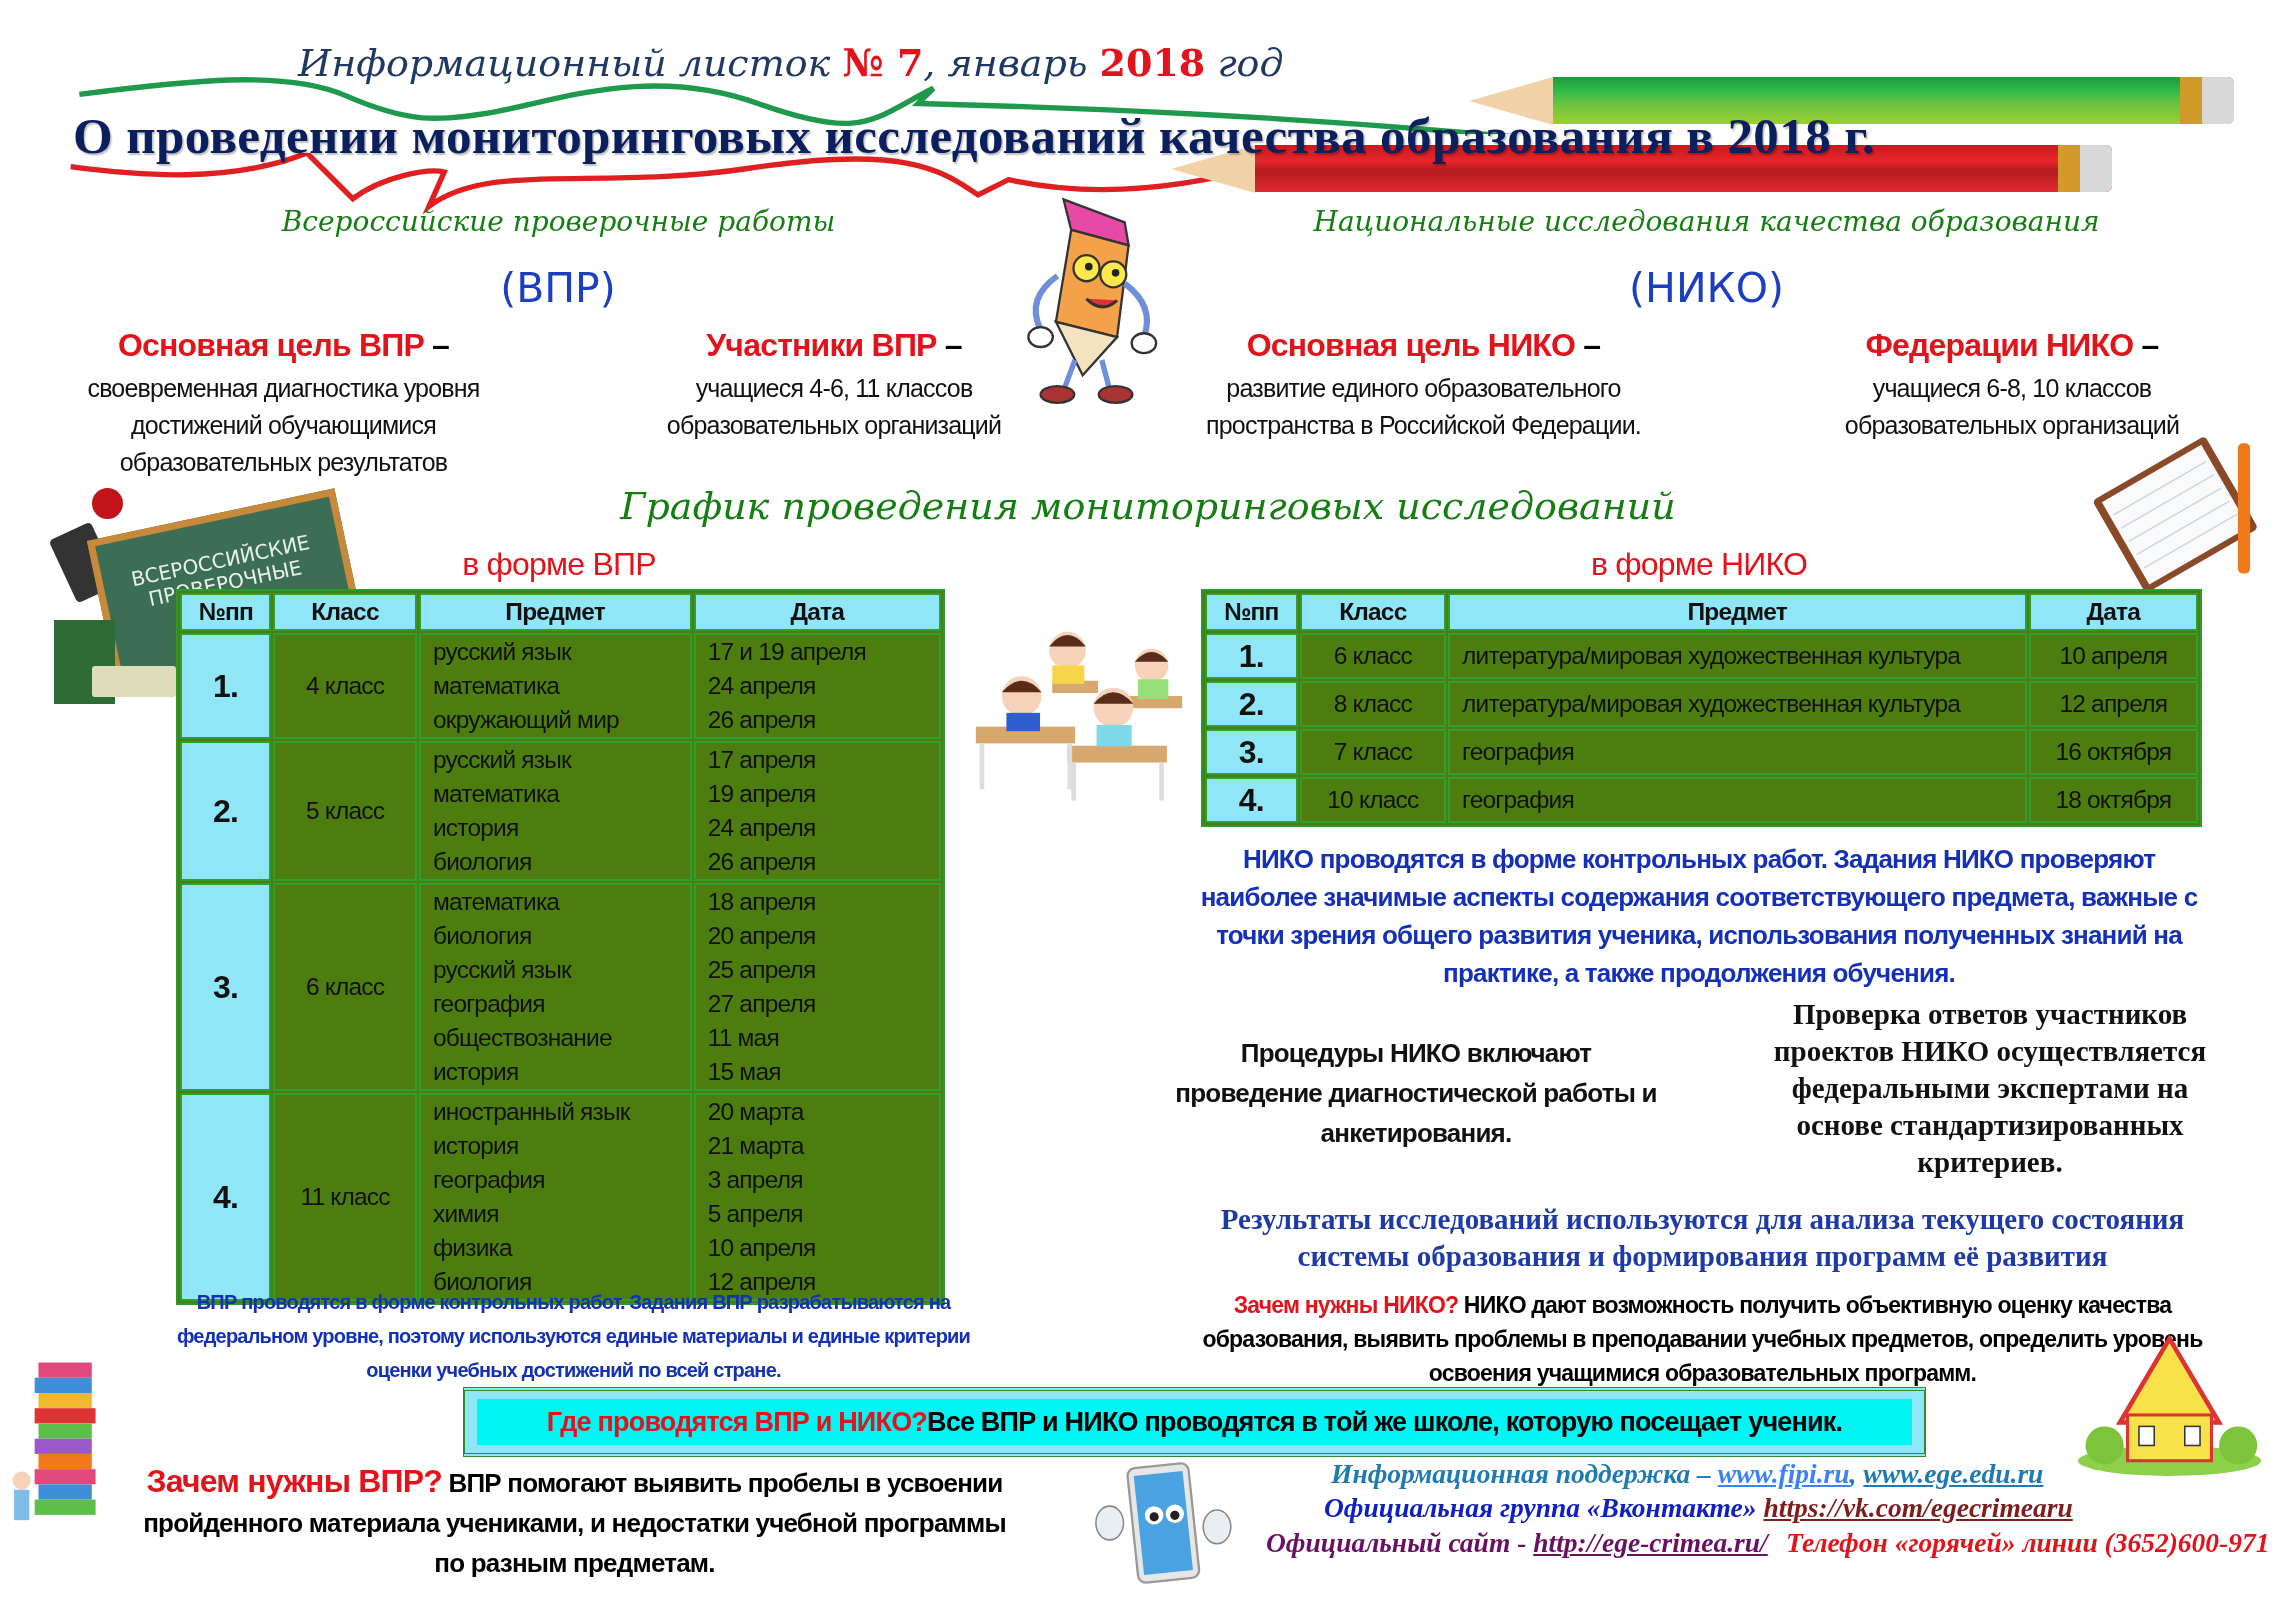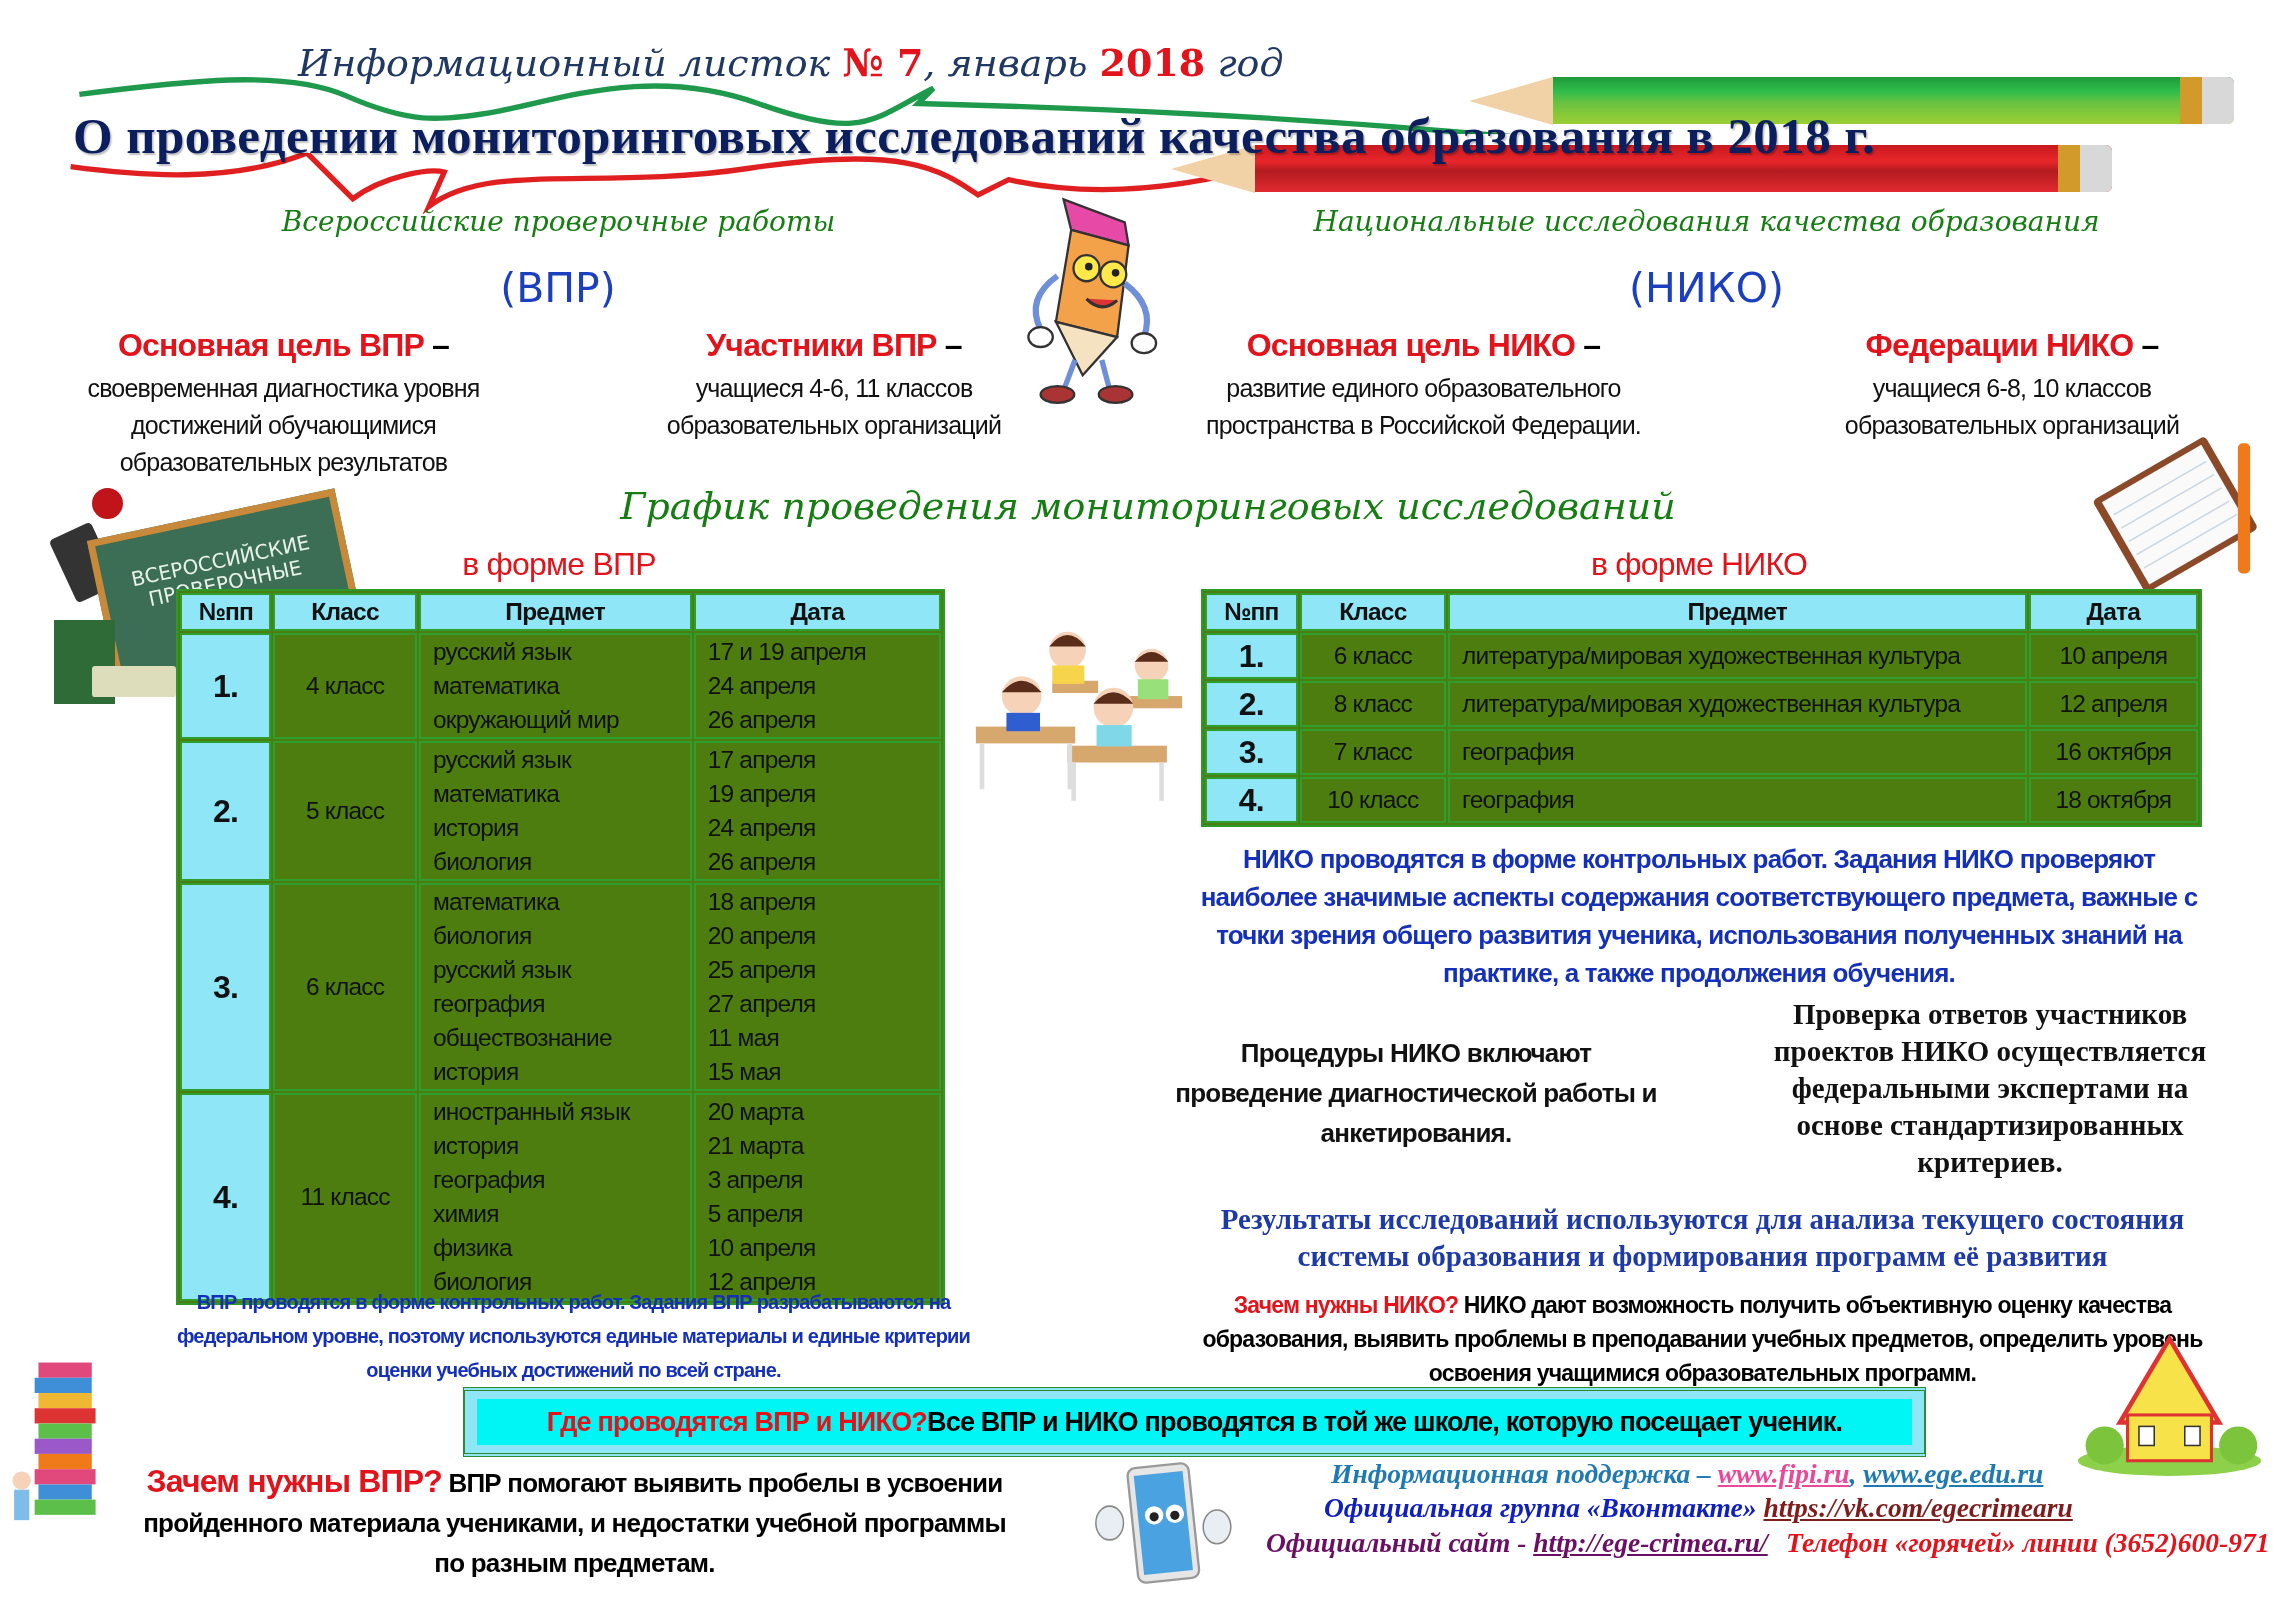--- a/index.html
+++ b/index.html
@@ -404,21 +404,21 @@
   <rect x="78" y="25" width="64" height="130" fill="#4aa3e0" transform="rotate(-6 110 90)"></rect>
   <circle cx="98" cy="80" r="12" fill="#fff"></circle>
     <circle cx="125" cy="78" r="12" fill="#fff"></circle>
   <circle cx="98" cy="82" r="6" fill="#222"></circle>
     <circle cx="125" cy="80" r="6" fill="#222"></circle>
   <ellipse cx="40" cy="90" rx="18" ry="22" fill="#e8eef4" stroke="#888" stroke-width="2"></ellipse>
   <ellipse cx="180" cy="95" rx="18" ry="22" fill="#e8eef4" stroke="#888" stroke-width="2"></ellipse>
 </svg>
 
 <div class="abs footer-line" style="left:1331px;top:1458px;color:#1f7ab3;">
-  <span>Информационная поддержка – </span><a style="color:#ec4899;">www.fipi.ru</a><span>, </span><a style="color:#1f7ab3;">www.ege.edu.ru</a>
+  <span>Информационная поддержка – </span><a style="color:#3b82f6;">www.fipi.ru</a><span>, </span><a style="color:#1f7ab3;">www.ege.edu.ru</a>
 </div>
 <div class="abs footer-line" style="left:1324px;top:1492px;color:#1020c0;">
   <span>Официальная группа «Вконтакте» </span><a style="color:#7f1d1d;">https://vk.com/egecrimearu</a>
 </div>
 <div class="abs footer-line" style="left:1266px;top:1527px;">
   <span style="color:#6a1064;">Официальный сайт - </span><a style="color:#6a1064;">http://ege-crimea.ru/</a><span style="color:#e3131b;margin-left:18.4px;">Телефон «горячей» линии (3652)600-971</span>
 </div>
 
 
 </body></html>

